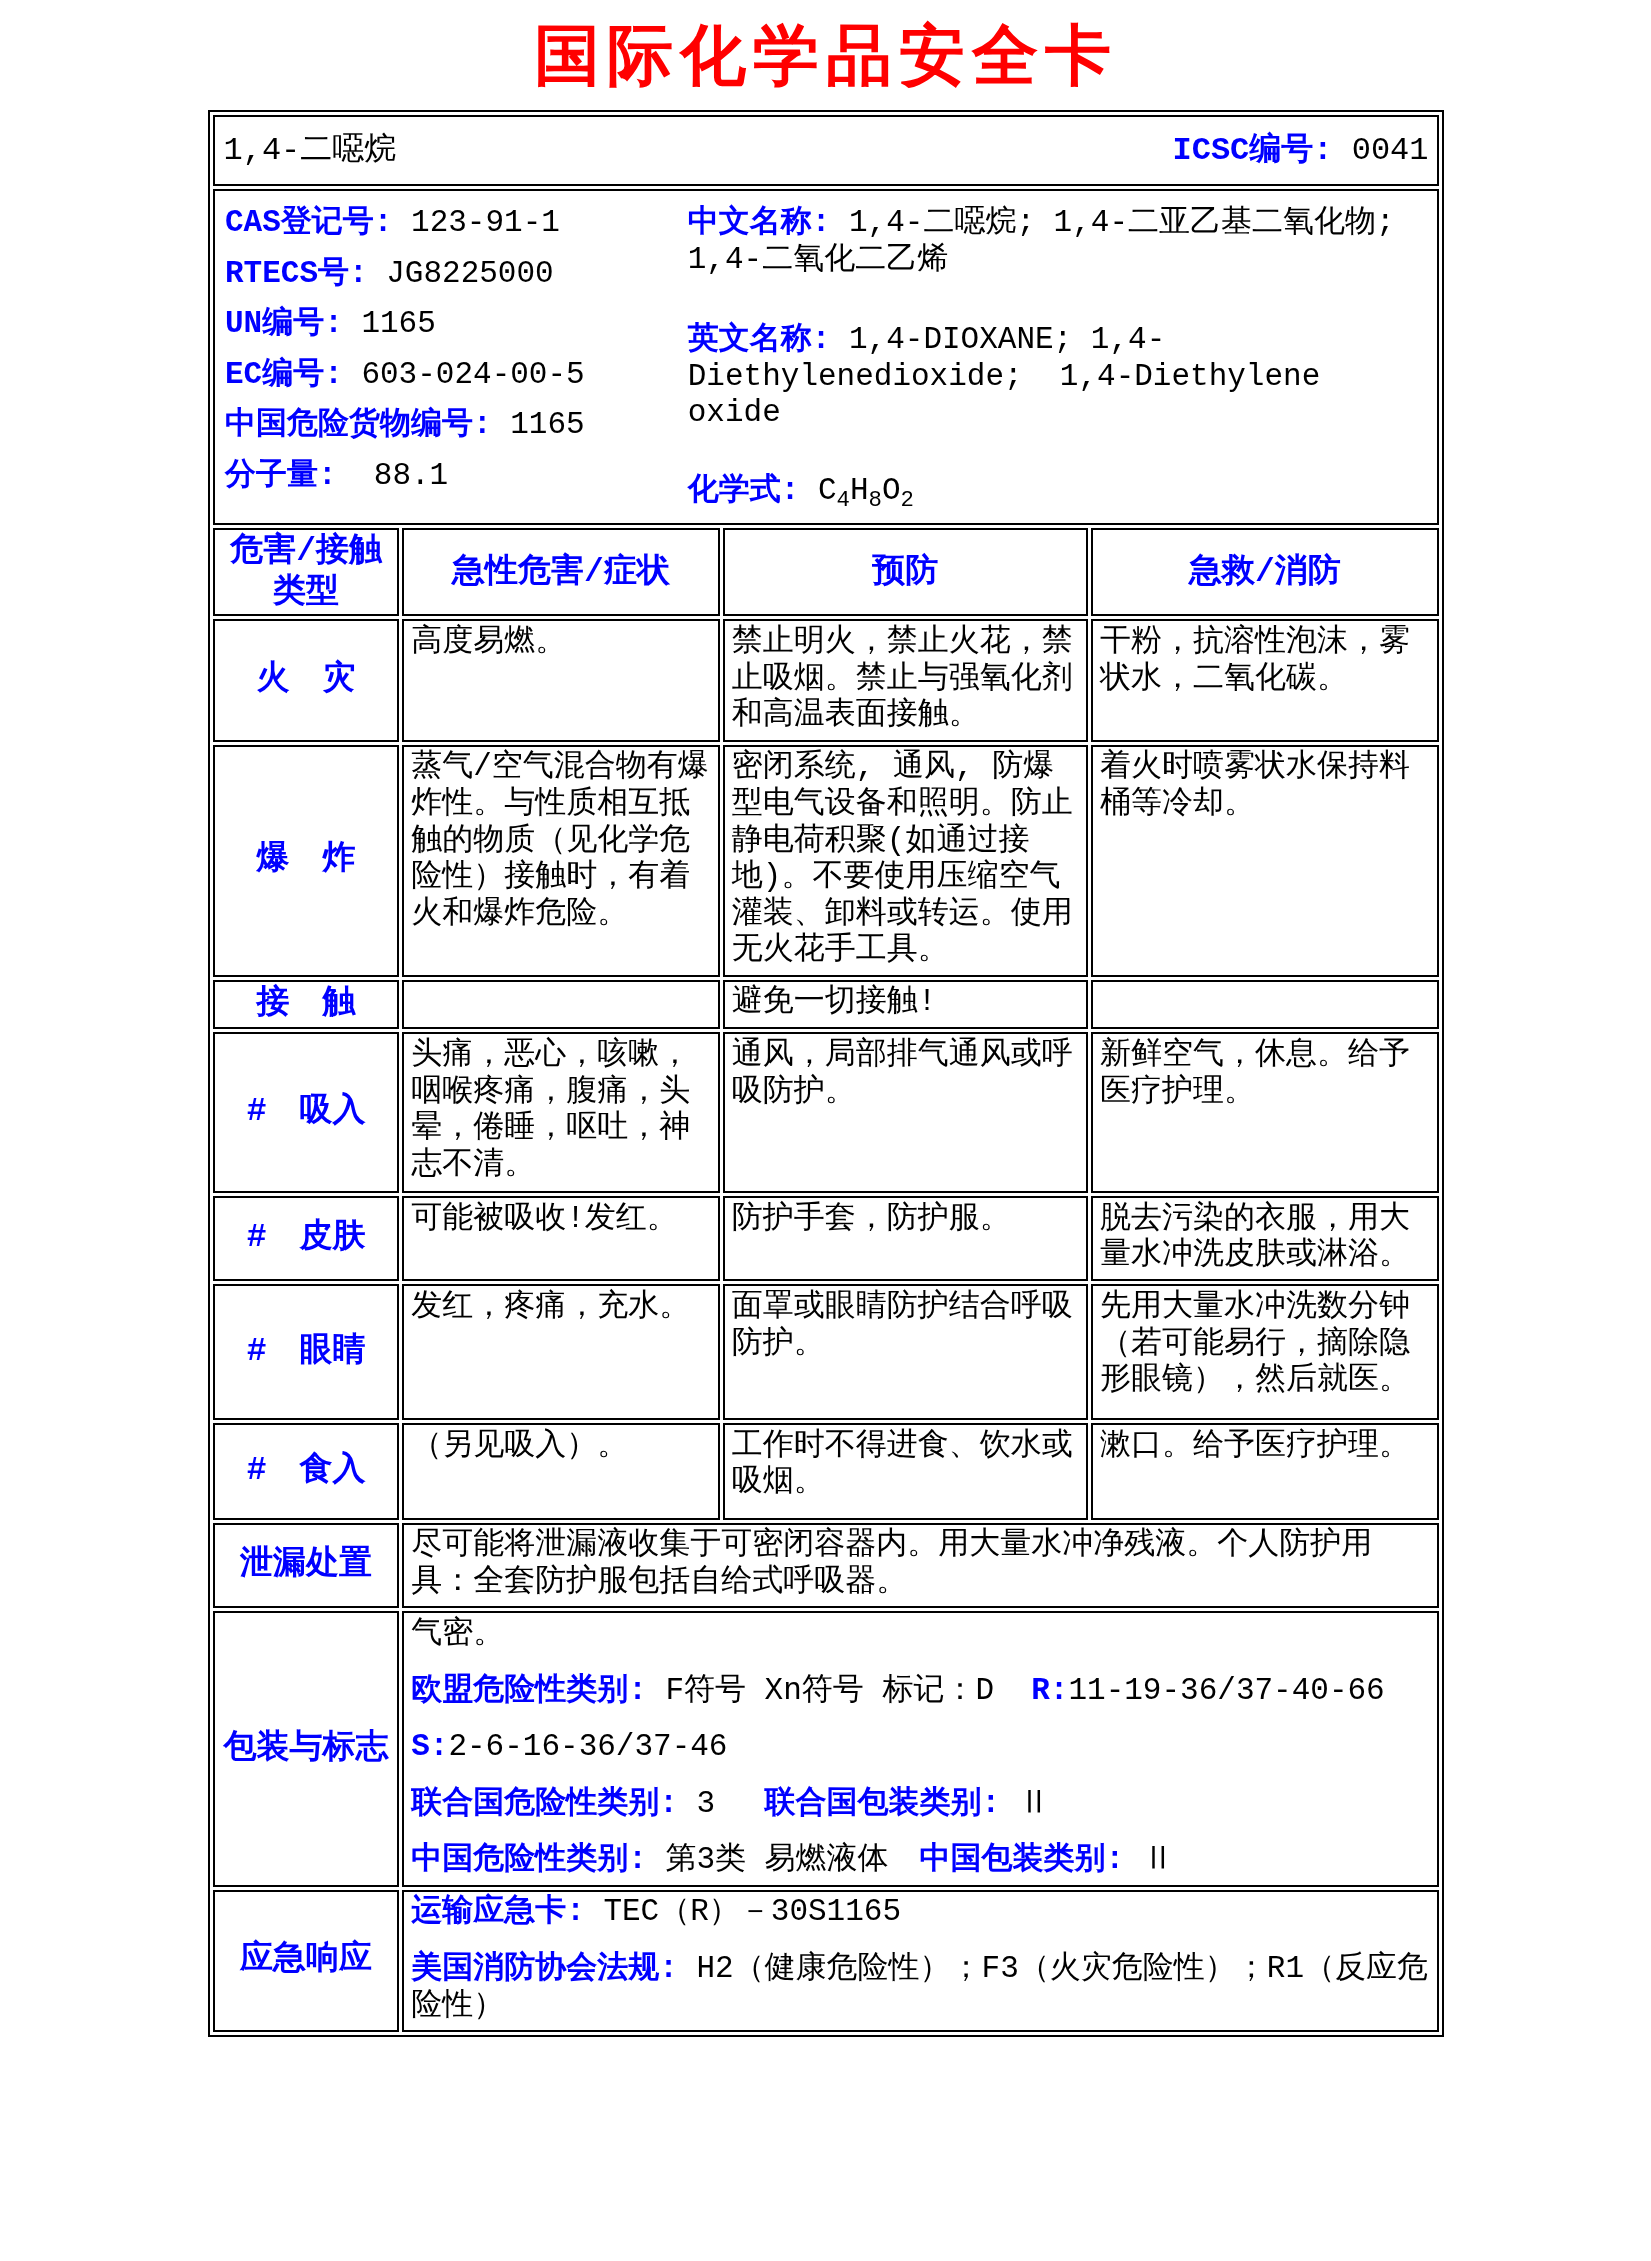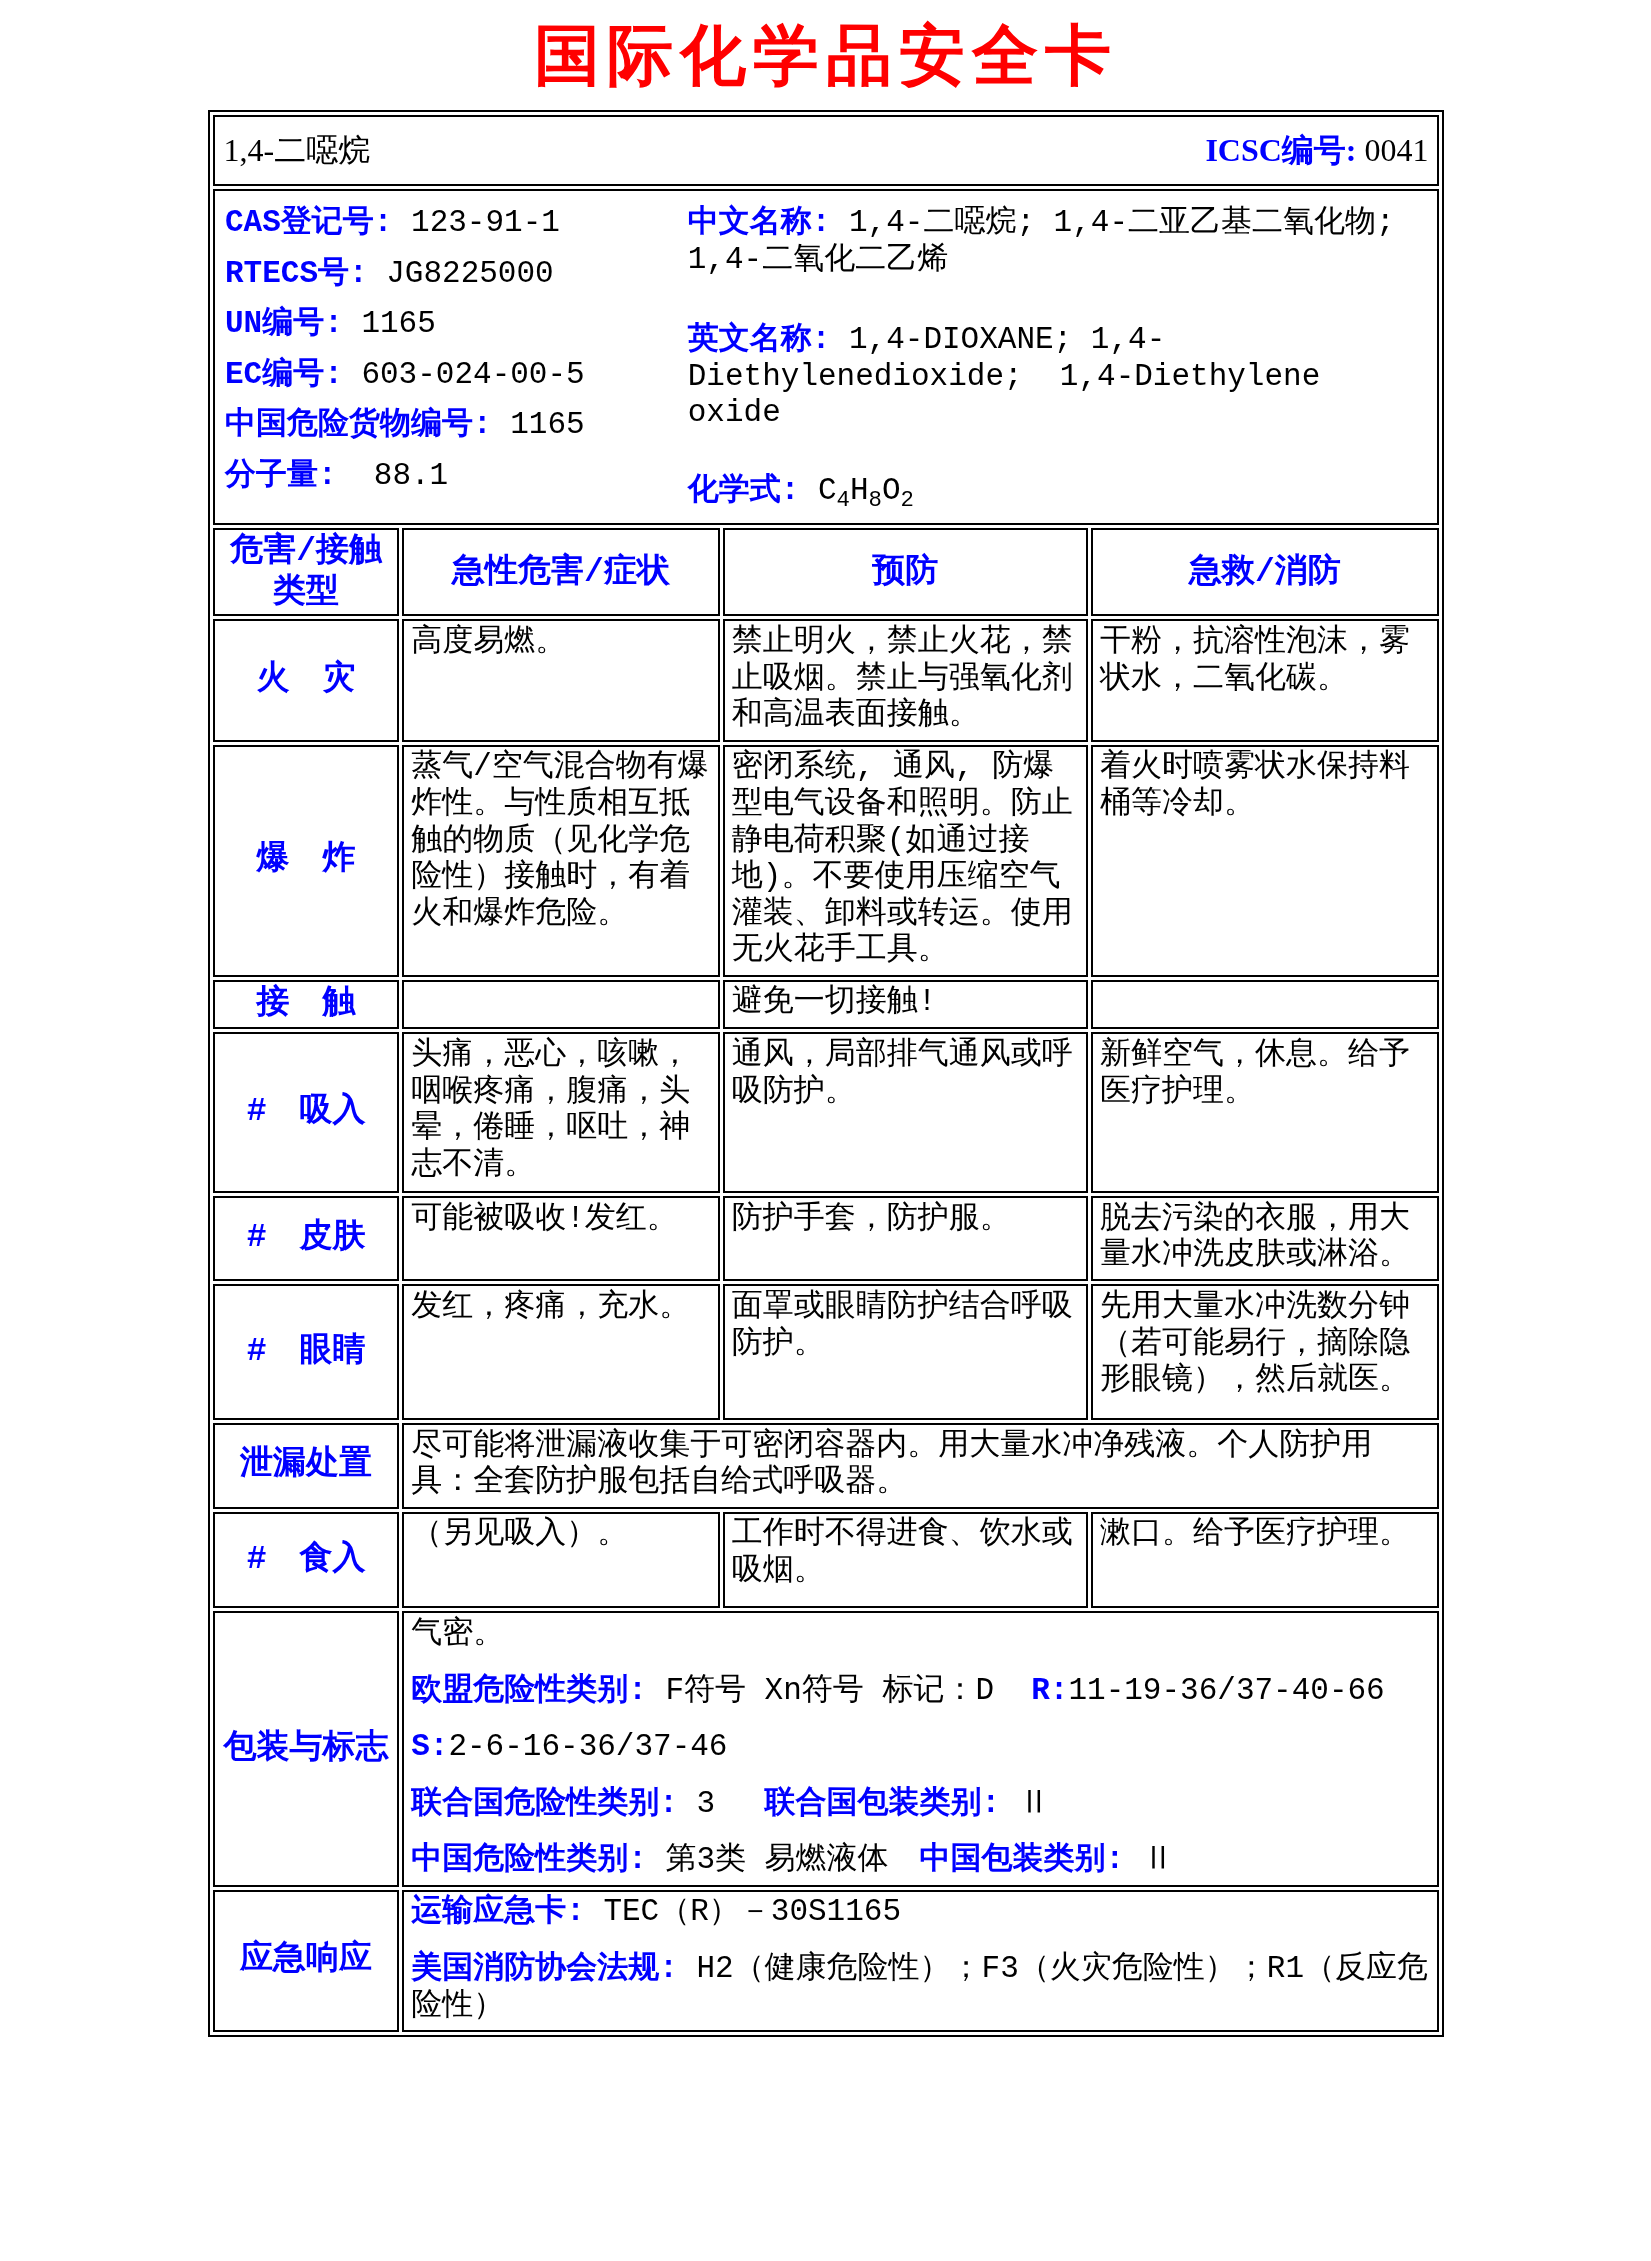--- a/index.html
+++ b/index.html
@@ -19,21 +19,21 @@
   }
   table.card{
     width:1236px;margin:7px auto 0 auto;
     border:2.8px solid #000;border-spacing:3.6px;border-collapse:separate;
     background:#fff;table-layout:fixed;
   }
   td{border:2.1px solid #000;padding:4.3px 8.5px;vertical-align:top;
      font-size:31px;line-height:1.18;word-break:break-word;}
   
   td.titlebar{height:58px;vertical-align:middle;}
-  .titlebar-flex{display:flex;justify-content:space-between;align-items:center;font-family:Liberation Serif, serif;}
+  .titlebar-flex{display:flex;justify-content:space-between;align-items:center;}
   .chem-name{font-size:32px;}
   .icsc{font-size:32px;white-space:pre-wrap;}
   
   td.infocell{min-height:270px;padding:10px 10px 14px 10px;}
   .info-flex{display:flex;width:100%;}
   .info-left{width:38.5%;flex:0 0 38.5%;}
   .info-right{flex:1 1 auto;}
   .info-line{margin:4.3px 0 14px 0;font-size:31px;white-space:pre-wrap;}
   .info-right p{margin:4.3px 0 0 0;font-size:31px;white-space:pre-wrap;}
   .info-right p.en-row{margin-top:44px;}
@@ -134,30 +134,30 @@
           <td class="content-cell k">防护手套，防护服。</td>
           <td class="content-cell k">脱去污染的衣服，用大量水冲洗皮肤或淋浴。</td>
         </tr>
         <tr>
           <td class="label-cell" style="height: 126px;">#　眼睛</td>
           <td class="content-cell k">发红，疼痛，充水。</td>
           <td class="content-cell k">面罩或眼睛防护结合呼吸防护。</td>
           <td class="content-cell k">先用大量水冲洗数分钟（若可能易行，摘除隐形眼镜），然后就医。</td>
         </tr>
         <tr>
+          <td class="label-cell" style="height: 87px;">#　食入</td>
+          <td class="content-cell k">（另见吸入）。</td>
+          <td class="content-cell k">工作时不得进食、饮水或吸烟。</td>
+          <td class="content-cell k">漱口。给予医疗护理。</td>
+        </tr>
+        <tr>
           <td class="label-cell" style="height: 65px;">泄漏处置</td>
           <td colspan="3" class="content-cell section-cell">
             <p><span class="k seg">尽可能将泄漏液收集于可密闭容器内。用大量水冲净残液。个人防护用具：全套防护服包括自给式呼吸器。</span></p>
           </td>
-        </tr>
-        <tr>
-          <td class="label-cell" style="height: 87px;">#　食入</td>
-          <td class="content-cell k">（另见吸入）。</td>
-          <td class="content-cell k">工作时不得进食、饮水或吸烟。</td>
-          <td class="content-cell k">漱口。给予医疗护理。</td>
         </tr>
         <tr>
           <td class="label-cell" style="height: 222px;">包装与标志</td>
           <td colspan="3" class="content-cell section-cell">
             <p><span class="k seg">气密。</span></p>
             <p><span class="b seg">欧盟危险性类别:</span><span class="k seg"> F符号 Xn符号 标记：D  </span><span class="b seg">R:</span><span class="k seg">11-19-36/37-40-66</span></p>
             <p><span class="b seg">S:</span><span class="k seg">2-6-16-36/37-46</span></p>
             <p><span class="b seg">联合国危险性类别:</span><span class="k seg"> 3　 </span><span class="b seg">联合国包装类别:</span><span class="k seg"> Ⅱ</span></p>
             <p><span class="b seg">中国危险性类别:</span><span class="k seg"> 第3类 易燃液体　</span><span class="b seg">中国包装类别:</span><span class="k seg"> Ⅱ</span></p>
           </td>

